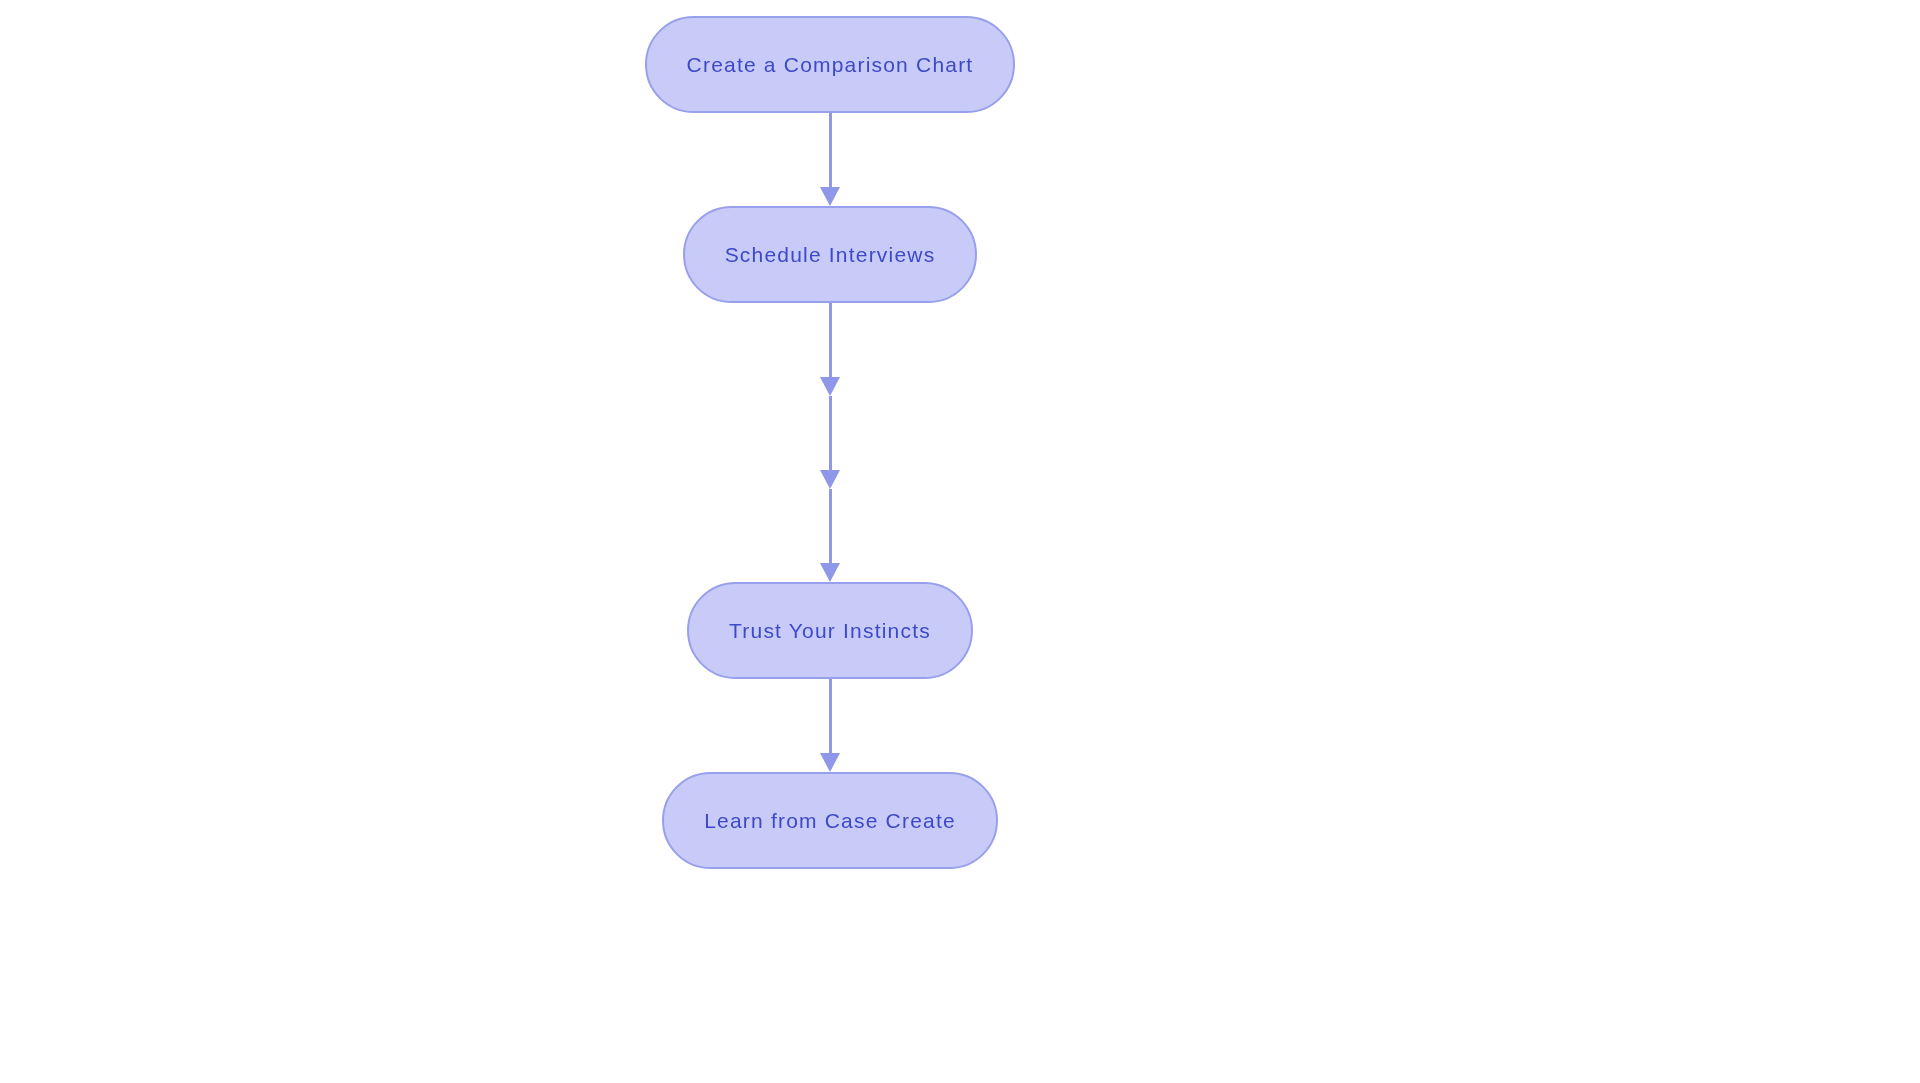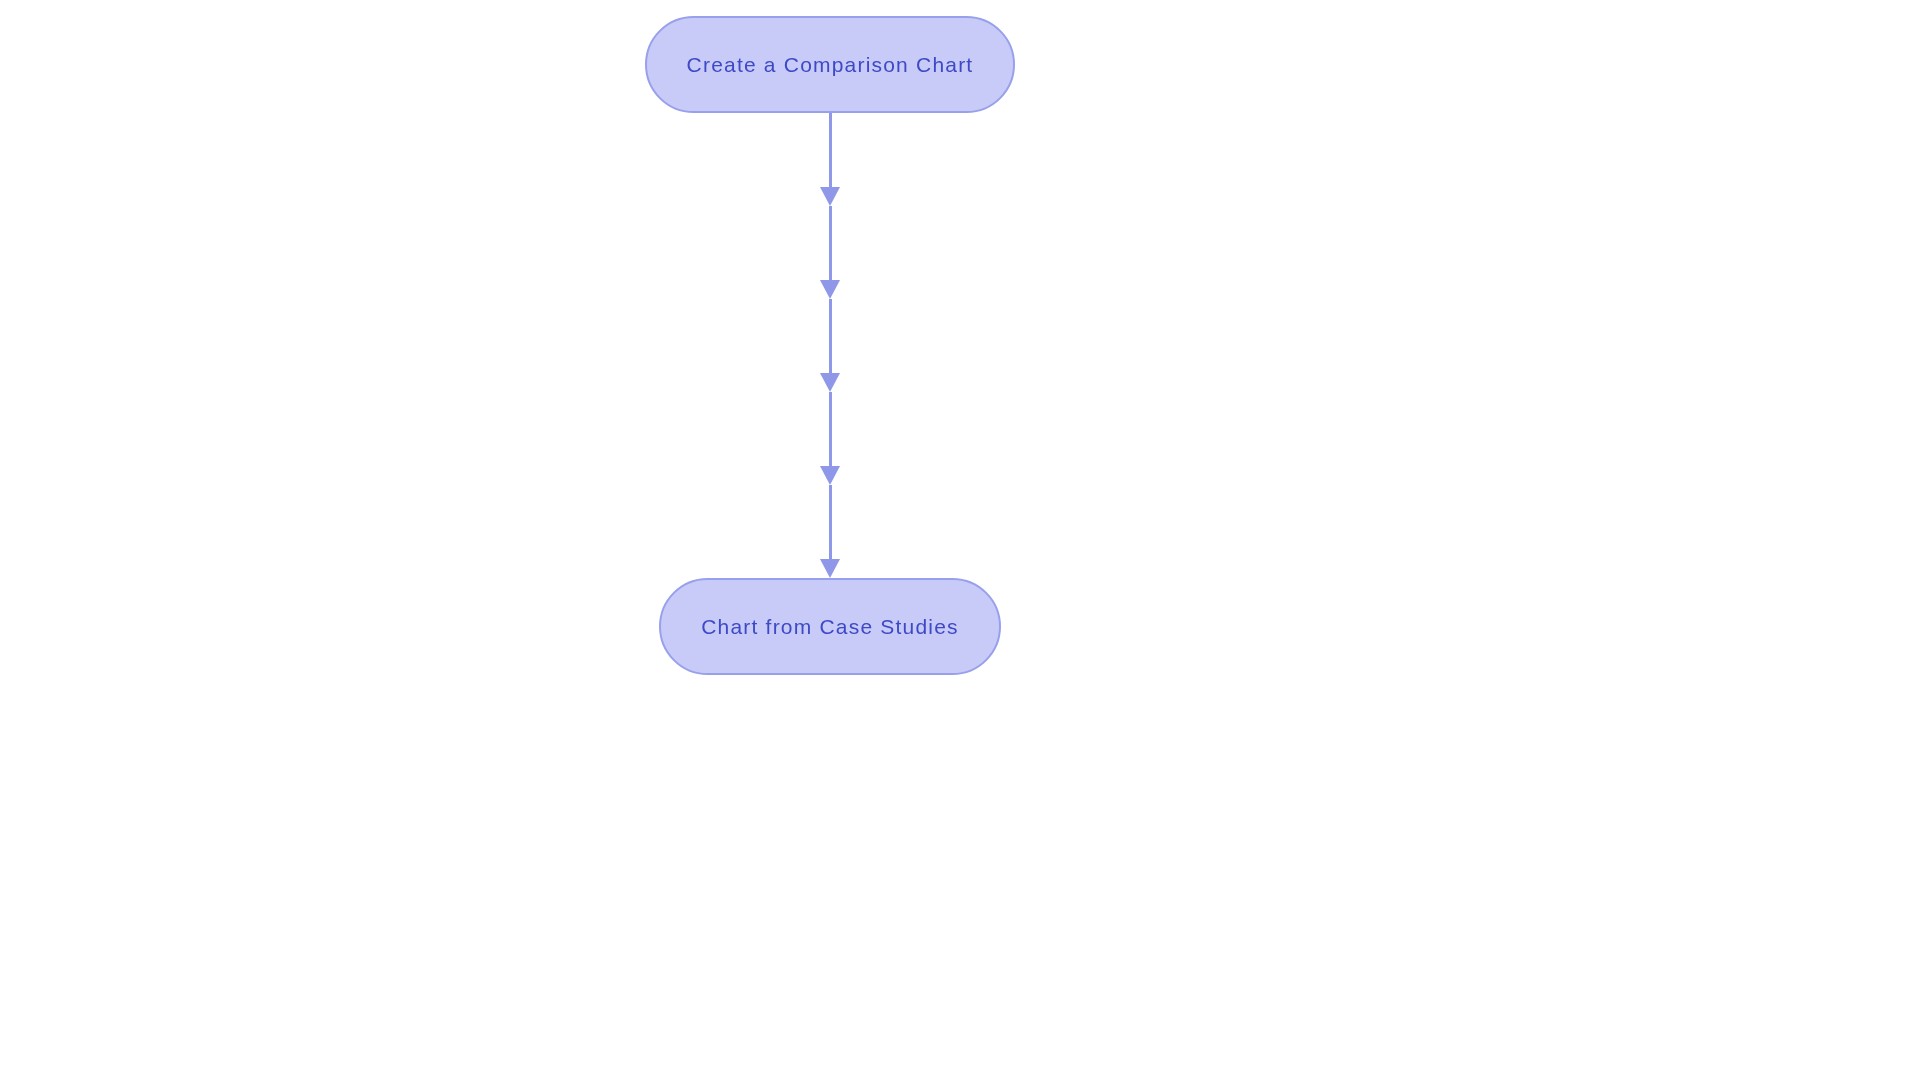--- a/index.html
+++ b/index.html
@@ -69,41 +69,47 @@
   <div class="flow" id="flow">
   <div class="flow-node">
     <span class="flow-node-label">Create a Comparison Chart</span>
   </div>
 
   <div class="flow-arrow">
     <div class="arrow-line"></div>
     <div class="arrow-head"></div>
   </div>
 
-
-  <div class="flow-arrow">
-    <div class="arrow-line"></div>
-    <div class="arrow-head"></div>
+  <div class="flow-node">
+    <span class="flow-node-label">Schedule Interviews</span>
   </div>
-
 
   <div class="flow-arrow">
     <div class="arrow-line"></div>
     <div class="arrow-head"></div>
   </div>
 
 
   <div class="flow-arrow">
     <div class="arrow-line"></div>
     <div class="arrow-head"></div>
   </div>
 
 
   <div class="flow-arrow">
     <div class="arrow-line"></div>
     <div class="arrow-head"></div>
   </div>
 
   <div class="flow-node">
-    <span class="flow-node-label">Chart from Case Studies</span>
+    <span class="flow-node-label">Trust Your Instincts</span>
+  </div>
+
+  <div class="flow-arrow">
+    <div class="arrow-line"></div>
+    <div class="arrow-head"></div>
+  </div>
+
+  <div class="flow-node">
+    <span class="flow-node-label">Learn from Case Create</span>
   </div>
 </div>
 </div>
 
 </body></html>

